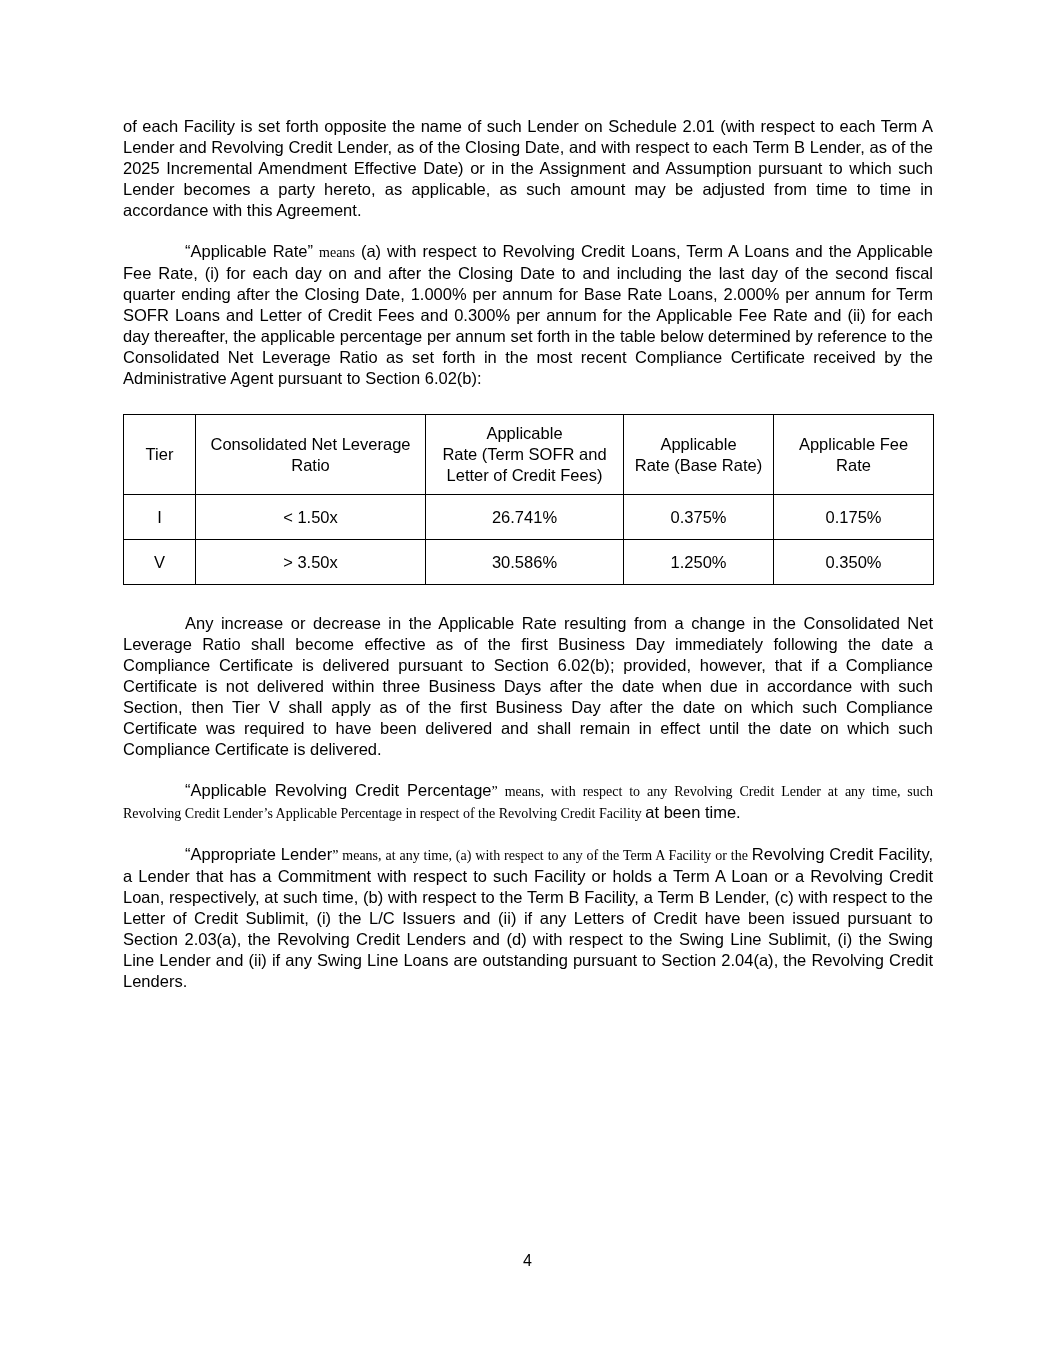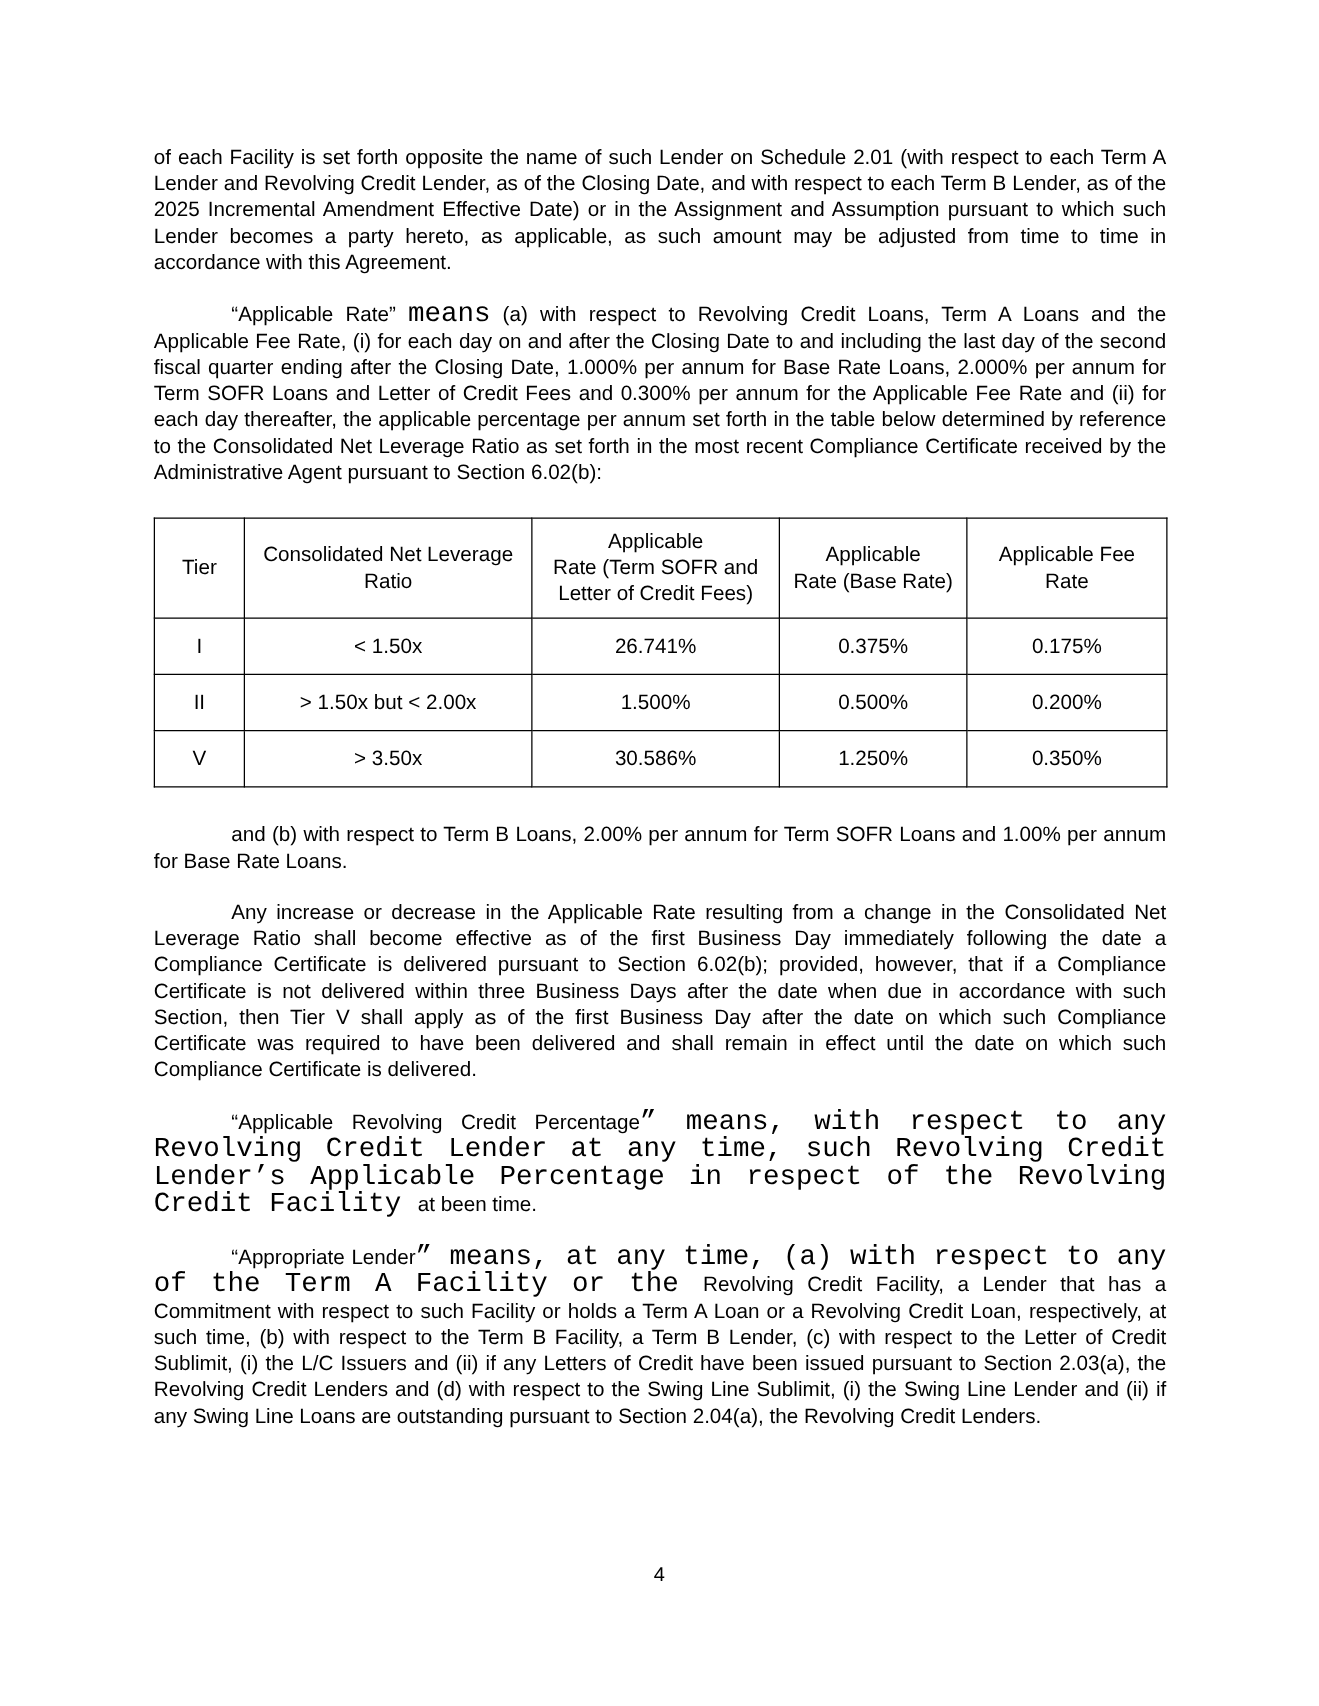--- a/index.html
+++ b/index.html
@@ -20,22 +20,22 @@
   }
   .para {
     font-size: 16.5px;
     line-height: 21px;
     text-align: justify;
     margin: 0 0 20px 0;
   }
   .para.indent { text-indent: 62px; }
   .u { text-underline-offset: 2px; }
   .serif {
-    font-family: Liberation Mono, monospace;
-    font-size: 22px;
+    font-family: Liberation Serif, serif;
+    font-size: 14px;
   }
   table.rate-table {
     border-collapse: collapse;
     width: 100%;
     margin: 25px 0 28px 0;
     table-layout: fixed;
   }
   table.rate-table th, table.rate-table td {
     border: 1.5px solid #000000;
     text-align: center;
@@ -96,38 +96,30 @@
         </thead>
       <tbody id="table-body">
           <tr>
             <td>I</td>
             <td><span class="u">&lt;</span><span> 1.50x</span></td>
             <td>26.741%</td>
             <td>0.375%</td>
             <td>0.175%</td>
           </tr>
           <tr>
-            <td>II</td>
-            <td><span>&gt; 1.50x but </span><span class="u">&lt;</span><span> 2.00x</span></td>
-            <td>1.500%</td>
-            <td>0.500%</td>
-            <td>0.200%</td>
-          </tr>
-          <tr>
             <td>V</td>
             <td><span>&gt; 3.50x</span></td>
             <td>30.586%</td>
             <td>1.250%</td>
             <td>0.350%</td>
           </tr>
         </tbody>
     </table>
 
     <div id="after-table">
-        <p class="para indent"><span>and (b) with respect to Term B Loans, 2.00% per annum for Term SOFR Loans and 1.00% per annum for Base Rate Loans.</span></p>
         <p class="para indent"><span>Any increase or decrease in the Applicable Rate resulting from a change in the Consolidated Net Leverage Ratio shall become effective as of the first Business Day immediately following the date a Compliance Certificate is delivered pursuant to </span><span class="u">Section 6.02(b)</span><span>; provided, however, that if a Compliance Certificate is not delivered within three Business Days after the date when due in accordance with such Section, then Tier V shall apply as of the first Business Day after the date on which such Compliance Certificate was required to have been delivered and shall remain in effect until the date on which such Compliance Certificate is delivered.</span></p>
         <p class="para indent"><span>“</span><span class="u">Applicable Revolving Credit Percentage</span><span class="serif">” means, with respect to any Revolving Credit Lender at any time, such Revolving Credit Lender’s Applicable Percentage in respect of the Revolving Credit Facility </span><span>at been time.</span></p>
         <p class="para indent"><span>“</span><span class="u">Appropriate Lender</span><span class="serif">” means, at any time, (a) with respect to any of the Term A Facility or the </span><span>Revolving Credit Facility, a Lender that has a Commitment with respect to such Facility or holds a Term A Loan or a Revolving Credit Loan, respectively, at such time, (b) with respect to the Term B Facility, a Term B Lender, (c) with respect to the Letter of Credit Sublimit, (i) the L/C Issuers and (ii) if any Letters of Credit have been issued pursuant to </span><span class="u">Section 2.03(a)</span><span>, the Revolving Credit Lenders and (d) with respect to the Swing Line Sublimit, (i) the Swing Line Lender and (ii) if any Swing Line Loans are outstanding pursuant to </span><span class="u">Section 2.04(a)</span><span>, the Revolving Credit Lenders.</span></p>
       </div>
   </div>
 
   <div class="footer">4</div>
 </div>
 
 </body></html>

